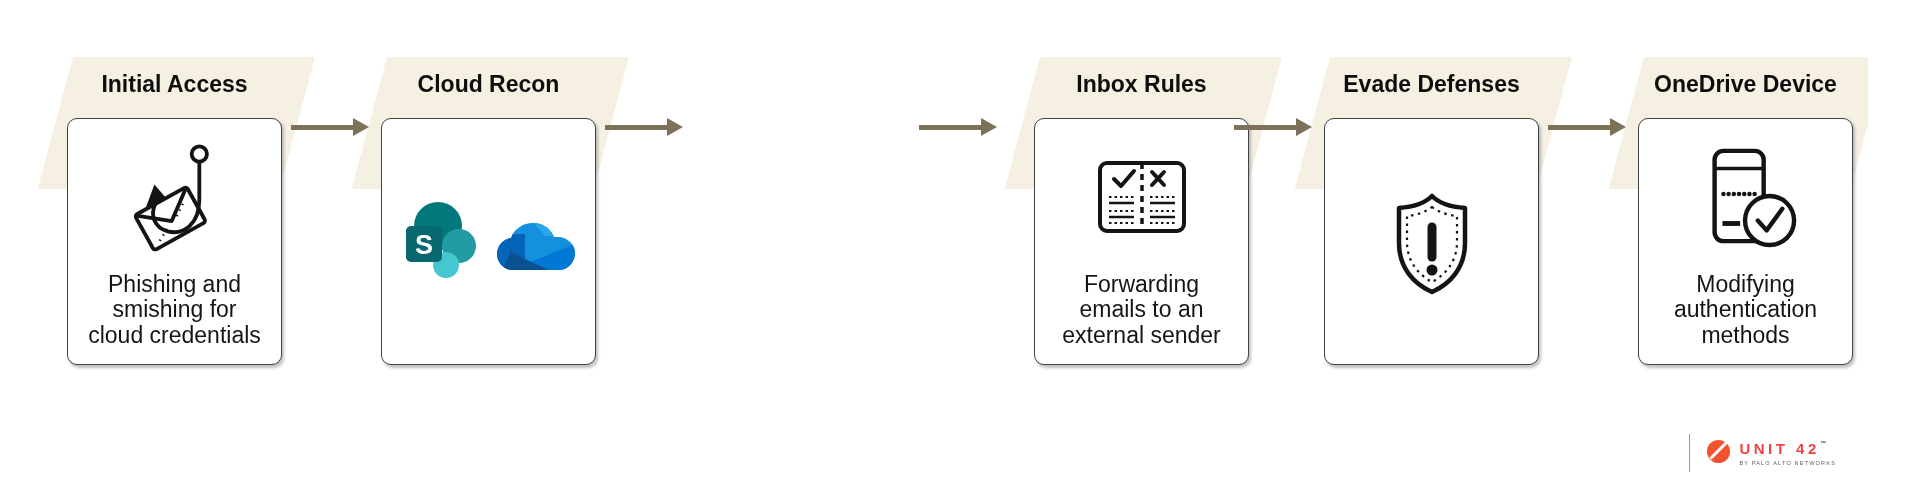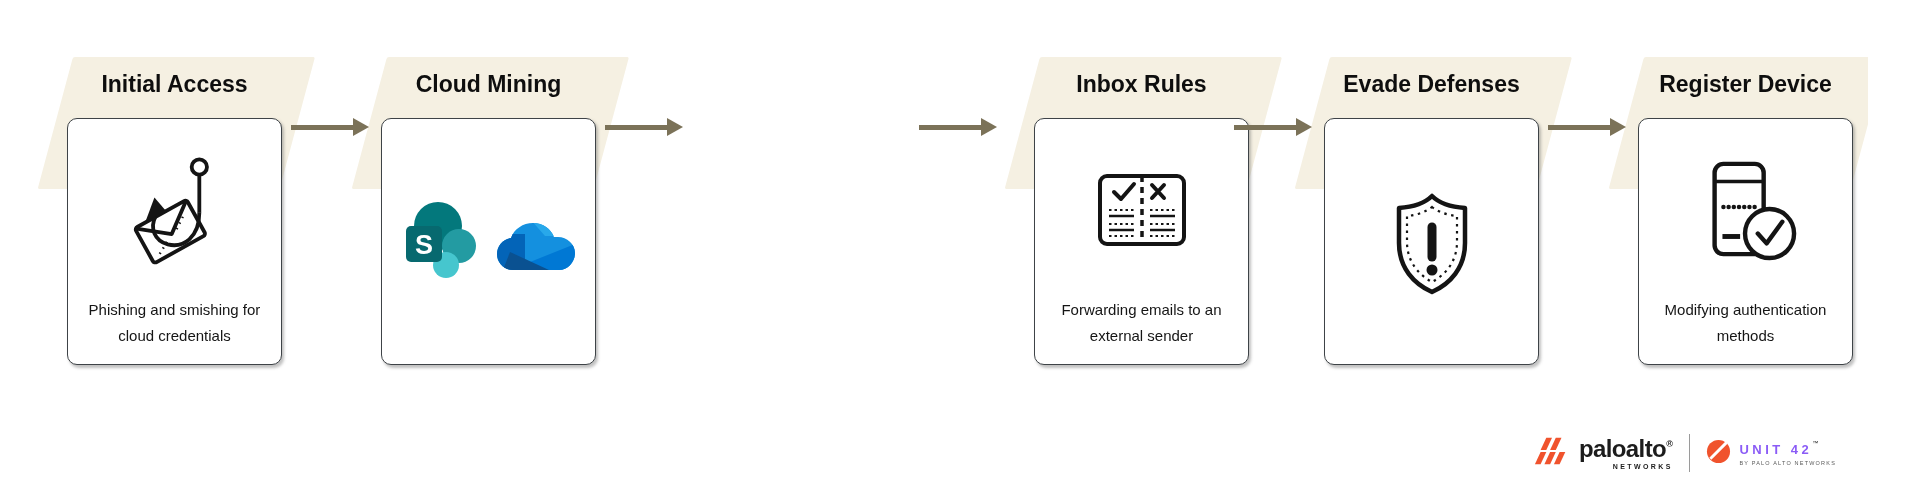--- a/index.html
+++ b/index.html
@@ -9,39 +9,39 @@
   .stage{position:absolute;top:0;width:215px;height:385px;}
   .banner{position:absolute;top:57px;left:6px;width:242px;height:132px;background:#F5F0E2;
           transform:skewX(-15deg);transform-origin:50% 0;border-radius:2px;}
   .stage-title{position:absolute;top:71px;left:-10px;width:235px;text-align:center;
                font-size:23px;font-weight:bold;color:#0e0e0e;}
   .card{position:absolute;left:0;top:118px;width:215px;height:247px;background:#ffffff;
         border:1.6px solid #3E4347;border-radius:10px;
         box-shadow:2px 2.5px 3px rgba(100,100,100,0.4);
         display:flex;flex-direction:column;align-items:center;box-sizing:border-box;}
   .icon-wrap{flex:1;display:flex;align-items:center;justify-content:center;padding-top:4px;}
-  .desc{width:182px;text-align:center;font-size:15px;line-height:25.5px;color:#151515;
+  .desc{width:182px;text-align:center;font-size:23px;line-height:25.5px;color:#151515;
         padding-bottom:16px;}
 
   .arrow{position:absolute;top:117px;width:80px;height:20px;}
   .arrow-line{position:absolute;left:0;top:8px;width:66px;height:4.5px;background:#7B7258;}
   .arrow-head{position:absolute;left:62px;top:1px;width:0;height:0;
               border-left:16px solid #7B7258;border-top:9px solid transparent;
               border-bottom:9px solid transparent;}
 
   .footer{position:absolute;right:32px;bottom:20px;display:flex;align-items:center;}
   .pan-logo{display:flex;align-items:center;gap:8px;}
   .pan-words{line-height:1;}
   .pan-word{font-size:24px;font-weight:bold;color:#1c1c1c;letter-spacing:-0.6px;}
   .pan-reg{font-size:9px;vertical-align:10px;font-weight:bold;color:#1c1c1c;}
   .pan-sub{font-size:7px;font-weight:bold;letter-spacing:2.4px;color:#1c1c1c;
            text-align:right;margin-top:2px;}
   .divider{width:1.6px;height:38px;background:#9a9a9a;margin:0 16px;}
   .u42{display:flex;align-items:center;gap:8px;}
-  .u42-word{font-size:13px;font-weight:bold;letter-spacing:3.5px;color:#8b5cf6;white-space:nowrap;}
+  .u42-word{font-size:15px;font-weight:bold;letter-spacing:3.5px;color:#ef4444;white-space:nowrap;}
   .u42-tm{font-size:6px;vertical-align:9px;color:#161616;}
   .u42-sub{font-size:5.5px;letter-spacing:1.2px;color:#5a5a5a;margin-top:2px;}
 </style>
 </head>
 <body>
 
 <div class="canvas">
 
   <div class="stage" style="left:67px">
     <div class="banner"></div>
@@ -60,21 +60,21 @@
           <path d="M81 62 C81 88 64 99 48 95 C34 91 29 78 35 66" fill="none" stroke="#141414" stroke-width="4"></path>
           <polygon points="25,70 34,46 47,61" fill="#141414"></polygon>
         </svg>
       </div>
       <div class="desc">Phishing and smishing for cloud credentials</div>
     </div>
   </div>
 
   <div class="stage" style="left:381px">
     <div class="banner"></div>
-    <div class="stage-title">Cloud Mining</div>
+    <div class="stage-title">Cloud Recon</div>
     <div class="card">
       <div class="icon-wrap">
         <svg width="176" height="88" viewBox="0 0 176 88">
           <g>
             <circle cx="37" cy="26" r="24" fill="#03787C"></circle>
             <circle cx="58" cy="46" r="17" fill="#239BA2"></circle>
             <circle cx="45" cy="65" r="13" fill="#46C6CE"></circle>
             <rect x="5" y="26" width="36" height="36" rx="5" fill="#07696F"></rect>
             <text x="23" y="54" font-size="27" font-weight="bold" fill="#ffffff" text-anchor="middle">S</text>
           </g>
@@ -134,21 +134,21 @@
           <path d="M48 16 C53 20 62 24 73 25 L73 51 C73 71 61 84 48 91 C35 84 23 71 23 51 L23 25 C34 24 43 20 48 16 Z" fill="none" stroke="#141414" stroke-width="2.2" stroke-dasharray="2.5 4.5"></path>
           <line x1="48" y1="36" x2="48" y2="66" stroke="#141414" stroke-width="9" stroke-linecap="round"></line>
           <circle cx="48" cy="79" r="5.5" fill="#141414"></circle>
         </svg>
       </div>
     </div>
   </div>
 
   <div class="stage" style="left:1638px">
     <div class="banner"></div>
-    <div class="stage-title">Register Device</div>
+    <div class="stage-title">OneDrive Device</div>
     <div class="card">
       <div class="icon-wrap">
         <svg width="106" height="104" viewBox="0 0 108 106">
           <rect x="22" y="6" width="50" height="92" rx="9" fill="#fff" stroke="#141414" stroke-width="4.5"></rect>
           <line x1="22" y1="24" x2="72" y2="24" stroke="#141414" stroke-width="3.5"></line>
           <g fill="#141414">
             <circle cx="31" cy="50" r="2.3"></circle>
               <circle cx="36.3" cy="50" r="2.3"></circle>
             <circle cx="41.6" cy="50" r="2.3"></circle>
               <circle cx="46.9" cy="50" r="2.3"></circle>
@@ -180,35 +180,20 @@
   <div class="arrow" style="left:1234px">
       <span class="arrow-line"></span>
       <span class="arrow-head"></span>
     </div>
   <div class="arrow" style="left:1548px">
       <span class="arrow-line"></span>
       <span class="arrow-head"></span>
     </div>
 
   <div class="footer">
-    <div class="pan-logo">
-      <span>
-        <svg width="38" height="30" viewBox="0 0 40 30" fill="#F0532D">
-          <polygon points="8,14 14,14 20,1 14,1"></polygon>
-          <polygon points="18,14 24,14 30,1 24,1"></polygon>
-          <polygon points="2,29 8,29 14,16 8,16"></polygon>
-          <polygon points="12,29 18,29 24,16 18,16"></polygon>
-          <polygon points="22,29 28,29 34,16 28,16"></polygon>
-        </svg>
-      </span>
-      <span class="pan-words">
-        <span class="pan-word">paloalto</span><span class="pan-reg">®</span>
-        <div class="pan-sub">NETWORKS</div>
-      </span>
-    </div>
     <div class="divider"></div>
     <div class="u42">
       <span>
         <svg width="25" height="25" viewBox="0 0 26 26">
           <circle cx="13" cy="13" r="12" fill="#F0532D"></circle>
           <path d="M4.5 20.5 L21.5 3.5" stroke="#ffffff" stroke-width="3"></path>
           <path d="M9 25 L16 18" stroke="#F0532D" stroke-width="0"></path>
         </svg>
       </span>
       <span class="u42-words">

